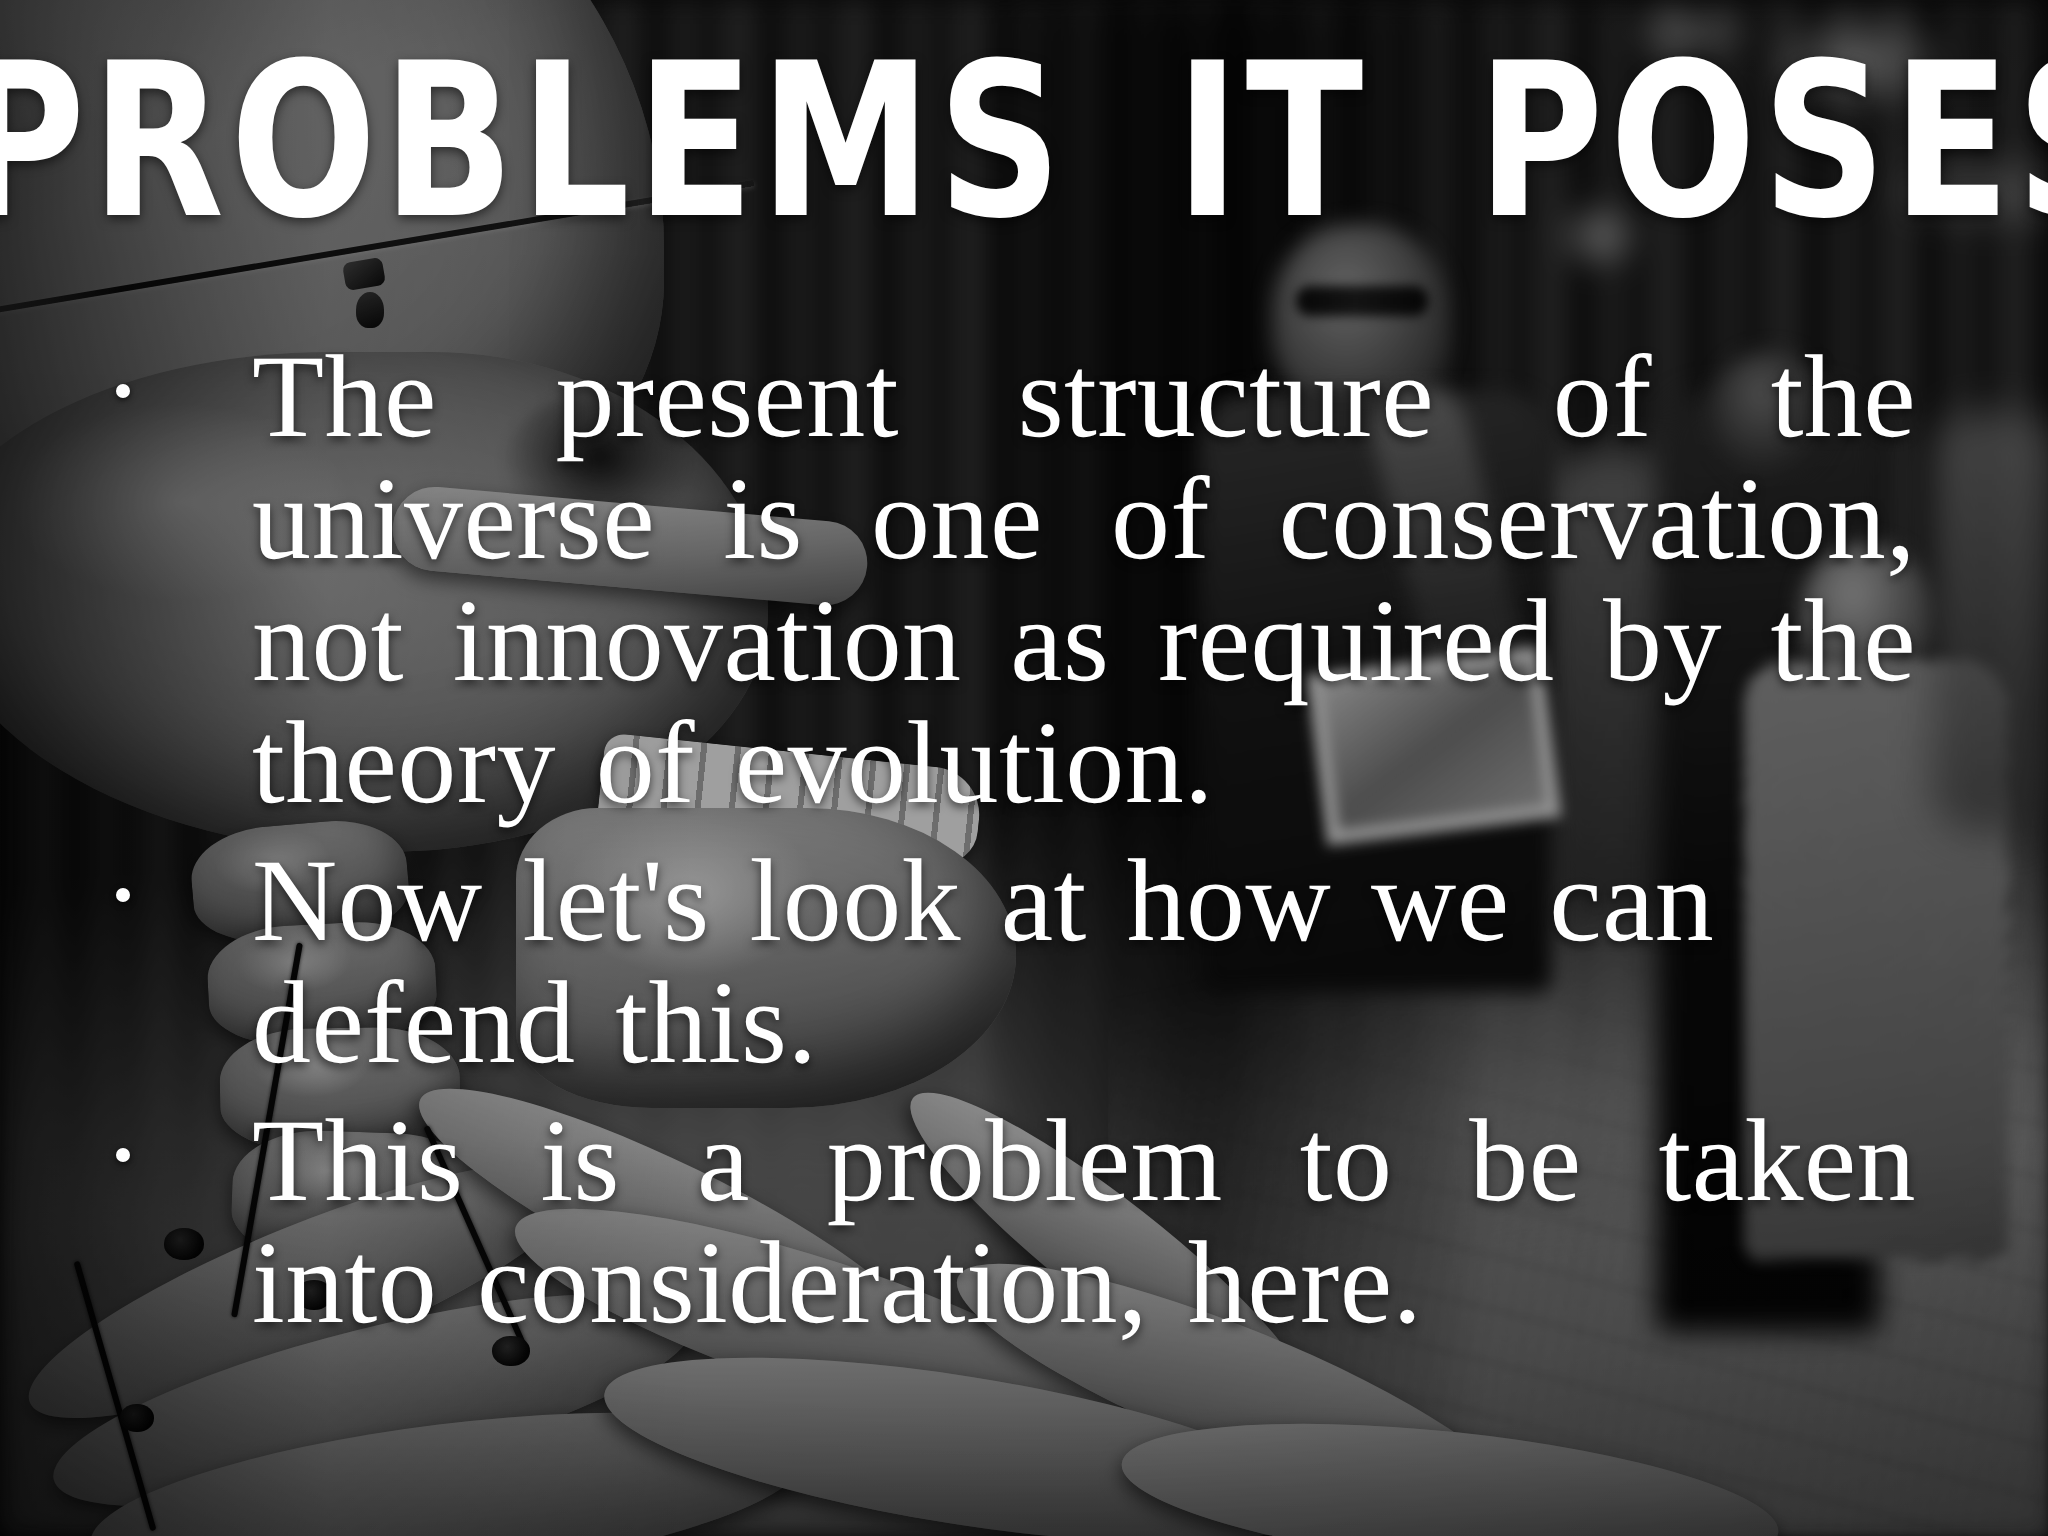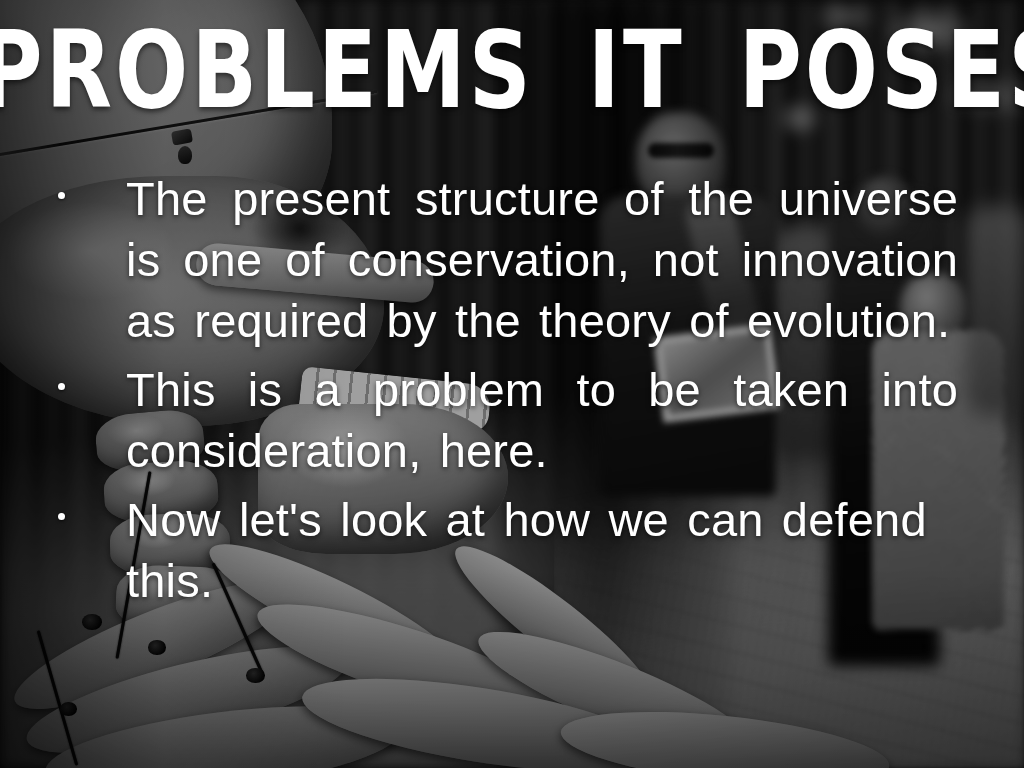--- a/index.html
+++ b/index.html
@@ -278,22 +278,22 @@
     margin-bottom:8px;
   }
   .dot {
     position:absolute; left:8px; top:24px;
     width:7px; height:7px; border-radius:50%;
     background:#fff;
     box-shadow:0 1px 3px rgba(0,0,0,.7);
   }
   .btext {
     color:#fff;
-    font-family:Liberation Sans, sans-serif;
-    font-size:47px;
+    font-family:Liberation Serif, serif;
+    font-size:59px;
     line-height:61px;
     letter-spacing:.2px;
     word-spacing:5px;
     text-align:justify;
     text-shadow:0 2px 5px rgba(0,0,0,.62);
   }
   .btext.nojust { text-align:left; }
 </style>
 </head>
 <body>
@@ -361,23 +361,23 @@
 
     <div id="bullets">
 
       <div class="bullet">
         <span class="dot"></span>
         <div class="btext">The present structure of the universe is one of conservation, not innovation as required by the theory of evolution.</div>
       </div>
 
       <div class="bullet">
         <span class="dot"></span>
-        <div class="btext">This is a problem to be taken into consideration, here.</div>
+        <div class="btext nojust">Now let's look at how we can defend this.</div>
       </div>
 
       <div class="bullet">
         <span class="dot"></span>
-        <div class="btext nojust">Now let's look at how we can defend this.</div>
+        <div class="btext">This is a problem to be taken into consideration, here.</div>
       </div>
 
     </div>
   </div>
 </div>
 
 </body></html>

